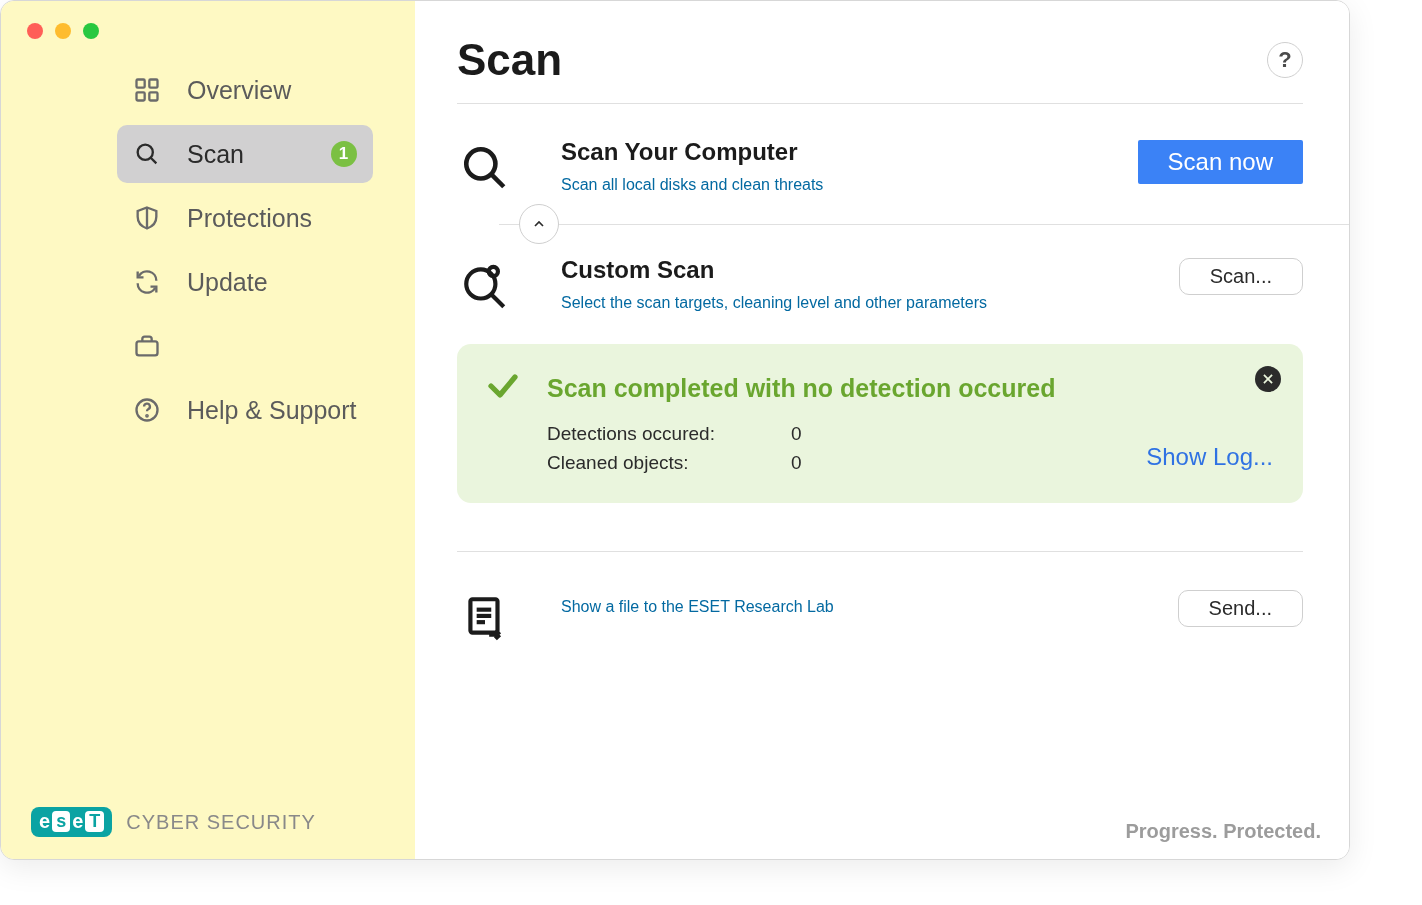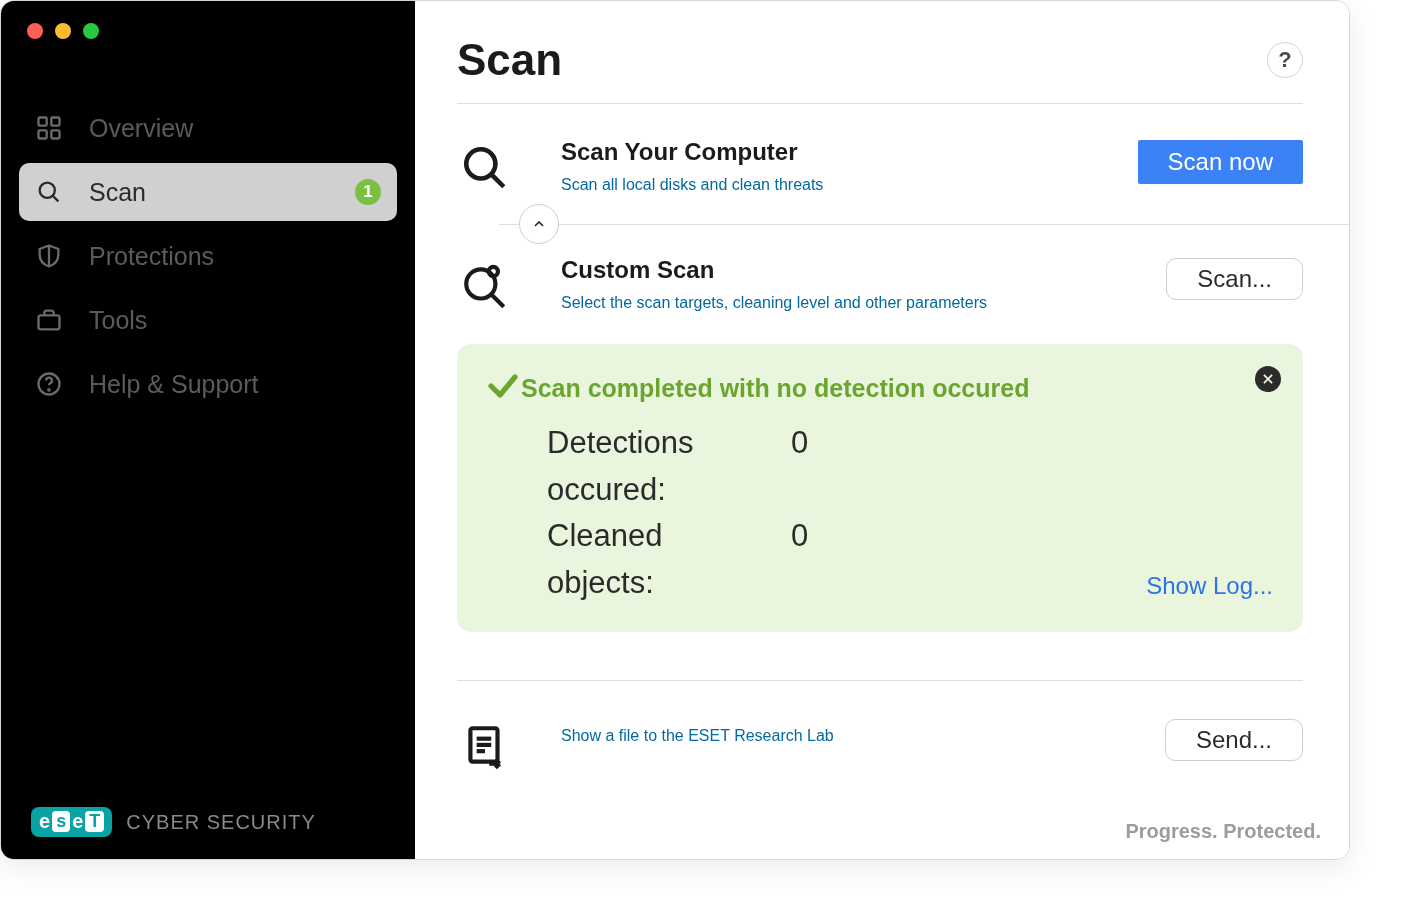--- a/index.html
+++ b/index.html
@@ -19,23 +19,23 @@
     border: 1px solid #d7d7d7;
     border-radius: 14px;
     overflow: hidden;
     box-shadow: 0 8px 30px rgba(0,0,0,0.08);
     background: #fff;
     position: relative;
   }
   
   .sidebar {
     width: 414px;
-    background: #000000;
-    display: flex;
-    flex-direction: column;
+    background: #fef9c3;
+    display: flex;
+    flex-direction: row;
     position: relative;
   }
   .traffic-lights {
     display: flex;
     gap: 12px;
     padding: 22px 0 0 26px;
   }
   .tl {
     width: 16px; height: 16px; border-radius: 50%;
   }
@@ -198,21 +198,21 @@
     font-size: 24px;
     font-weight: 500;
     cursor: pointer;
   }
   .btn-secondary {
     background: #fff;
     color: #2b2b2b;
     border: 1px solid #cfcfcf;
     border-radius: 10px;
     padding: 6px 30px;
-    font-size: 24px;
+    font-size: 20px;
     font-weight: 500;
     cursor: pointer;
   }
 
   .caret-row {
     margin: 18px 0 22px 108px;
     position: relative;
     height: 20px;
   }
   .caret-row::before {
@@ -237,40 +237,41 @@
   .result-panel {
     margin-top: 30px;
     background: #eaf5dd;
     border-radius: 14px;
     padding: 24px 30px 26px 28px;
     position: relative;
   }
   .result-header {
     display: flex;
     align-items: center;
+    gap: 26px;
   }
   .check-icon svg { width: 36px; height: 36px; }
   .result-title {
     color: #6aa62f;
     font-size: 25px;
     font-weight: 700;
   }
   .result-close {
     position:absolute; right:22px; top:22px;
     width:26px;height:26px;border-radius:50%;
     background:#2b2b2b;
     color:#eaf5dd;
     display:flex;align-items:center;justify-content:center;
     cursor:pointer;
   }
   .result-close svg{width:14px;height:14px;}
   .result-body {
     margin-top: 12px;
     margin-left: 62px;
-    font-size: 31px;
+    font-size: 19px;
     color: #2b2b2b;
   }
   .result-row { display:flex; gap:14px; line-height:1.5;}
   .result-row .k { width: 230px; }
   .show-log {
     position:absolute; right:30px; bottom:32px;
     color:#2f72e3;
     font-size:24px;
     font-weight:500;
     cursor:pointer;
@@ -329,29 +330,39 @@
       <div class="nav-item">
         <span class="icon">
           <svg viewBox="0 0 24 24" fill="none" stroke="#6b6b6b" stroke-width="2">
             <path d="M12 3l8 3v5c0 5-3.5 8.5-8 10-4.5-1.5-8-5-8-10V6l8-3z"></path>
             <path d="M12 3v18"></path>
           </svg>
         </span>
         <span class="label">Protections</span>
       </div>
 
+      <div class="nav-item">
+        <span class="icon">
+          <svg viewBox="0 0 24 24" fill="none" stroke="#6b6b6b" stroke-width="2">
+            <path d="M20 11A8 8 0 0 0 5 7"></path>
+              <polyline points="4 3 4 8 9 8"></polyline>
+            <path d="M4 13a8 8 0 0 0 15 4"></path>
+              <polyline points="20 21 20 16 15 16"></polyline>
+          </svg>
+        </span>
+        <span class="label">Update</span>
+      </div>
 
       <div class="nav-item">
         <span class="icon">
           <svg viewBox="0 0 24 24" fill="none" stroke="#6b6b6b" stroke-width="2">
             <rect x="3" y="8" width="18" height="12" rx="2"></rect>
               <path d="M8 8V6a2 2 0 0 1 2-2h4a2 2 0 0 1 2 2v2"></path>
           </svg>
         </span>
-        <span class="label">Tools</span>
       </div>
 
       <div class="nav-item">
         <span class="icon">
           <svg viewBox="0 0 24 24" fill="none" stroke="#6b6b6b" stroke-width="2">
             <circle cx="12" cy="12" r="9"></circle>
               <path d="M9.5 9a2.5 2.5 0 1 1 3.5 2.3c-.8.4-1 1-1 1.7"></path>
               <circle cx="12" cy="17" r="0.6" fill="#6b6b6b"></circle>
           </svg>
         </span>

